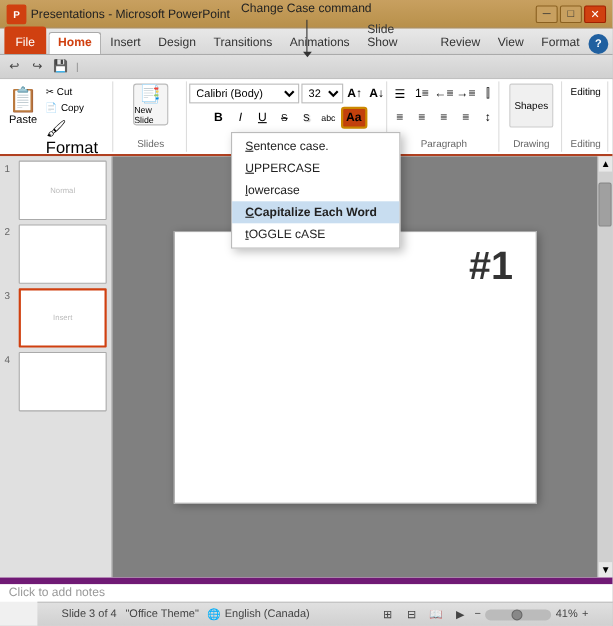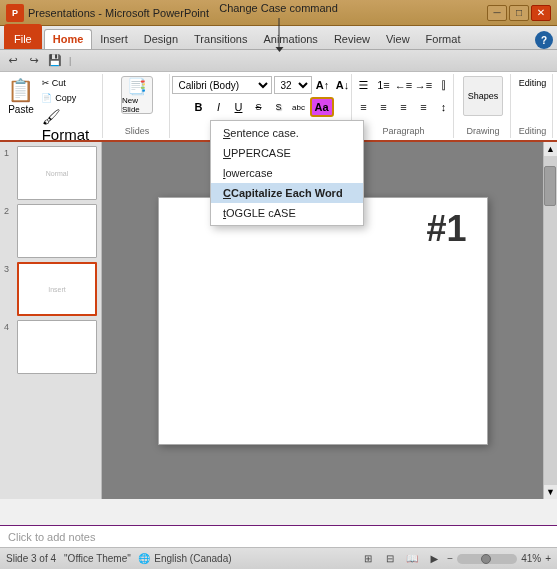--- a/index.html
+++ b/index.html
@@ -155,21 +155,21 @@
       width: 18px; height: 18px;
       display: flex; align-items: center; justify-content: center;
       cursor: pointer; border: 1px solid transparent; border-radius: 2px; font-size: 11px;
     }
     .font-btn-bold { font-weight: bold; }
     .font-btn-italic { font-style: italic; }
     .font-btn-underline { text-decoration: underline; }
     .font-btn-strike { text-decoration: line-through; font-size: 9px; }
     .font-btn-highlighted { background: #e8d800; border-color: #cc8800; }
     .changecase-btn {
-      background: #d946ef; border: 2px solid #cc8800; border-radius: 3px;
+      background: #c2410c; border: 2px solid #cc8800; border-radius: 3px;
       width: 24px; height: 20px; display: flex; align-items: center; justify-content: center;
       cursor: pointer; font-size: 11px; font-weight: bold;
     }
 
     
     .para-group { min-width: 100px; }
 
     
     .drawing-group { min-width: 55px; }
 
@@ -289,42 +289,42 @@
     .scrollbar-track { flex: 1; width: 100%; background: #d0d0d0; position: relative; }
     .scrollbar-thumb { width: 12px; height: 40px; background: #a0a0a0; border: 1px solid #888; border-radius: 2px; position: absolute; top: 10px; left: 0; }
 
     
     .status-bar {
       height: 22px;
       background: linear-gradient(to bottom, #e0e0e0, #d0d0d0);
       border-top: 1px solid #bbb;
       display: flex;
       align-items: center;
-      padding: 0 6px;
+      padding: 0 22px;
       font-size: 10px;
       color: #444;
       gap: 8px;
+      margin-left: 34px;
     }
     .status-right { margin-left: auto; display: flex; align-items: center; gap: 4px; }
     .view-btn { width: 18px; height: 16px; display: flex; align-items: center; justify-content: center; cursor: pointer; border: 1px solid transparent; border-radius: 2px; font-size: 10px; }
     .zoom-slider { width: 60px; height: 10px; background: #bbb; border-radius: 5px; position: relative; }
     .zoom-thumb { width: 10px; height: 10px; background: #888; border-radius: 50%; position: absolute; left: 40%; top: 0; border: 1px solid #666; }
 
     
     .notes-area {
       height: 22px;
       background: white;
-      border-top: 1px solid #701a75;
+      border-top: 6px solid #701a75;
       display: flex;
       align-items: center;
       padding: 0 8px;
       font-size: 11px;
       color: #999;
       cursor: text;
-      margin-top: 26px;
     }
 
     
     .dropdown-menu {
       position: absolute;
       top: 120px;
       left: 210px;
       background: white;
       border: 1px solid #bbb;
       box-shadow: 3px 3px 8px rgba(0,0,0,0.25);
@@ -398,20 +398,21 @@
     </div>
   </div>
 
   <div class="ribbon-tabs">
     <div class="tab file">File</div>
     <div class="tab active">Home</div>
     <div class="tab">Insert</div>
     <div class="tab">Design</div>
     <div class="tab">Transitions</div>
     <div class="tab">Animations</div>
+    <div class="tab">Slide Show</div>
     <div class="tab">Review</div>
     <div class="tab">View</div>
     <div class="tab">Format</div>
     <div class="tab-right">
       <div class="tab-help">?</div>
     </div>
   </div>
 
   <div class="quick-access">
     <div class="qa-btn">↩</div>

